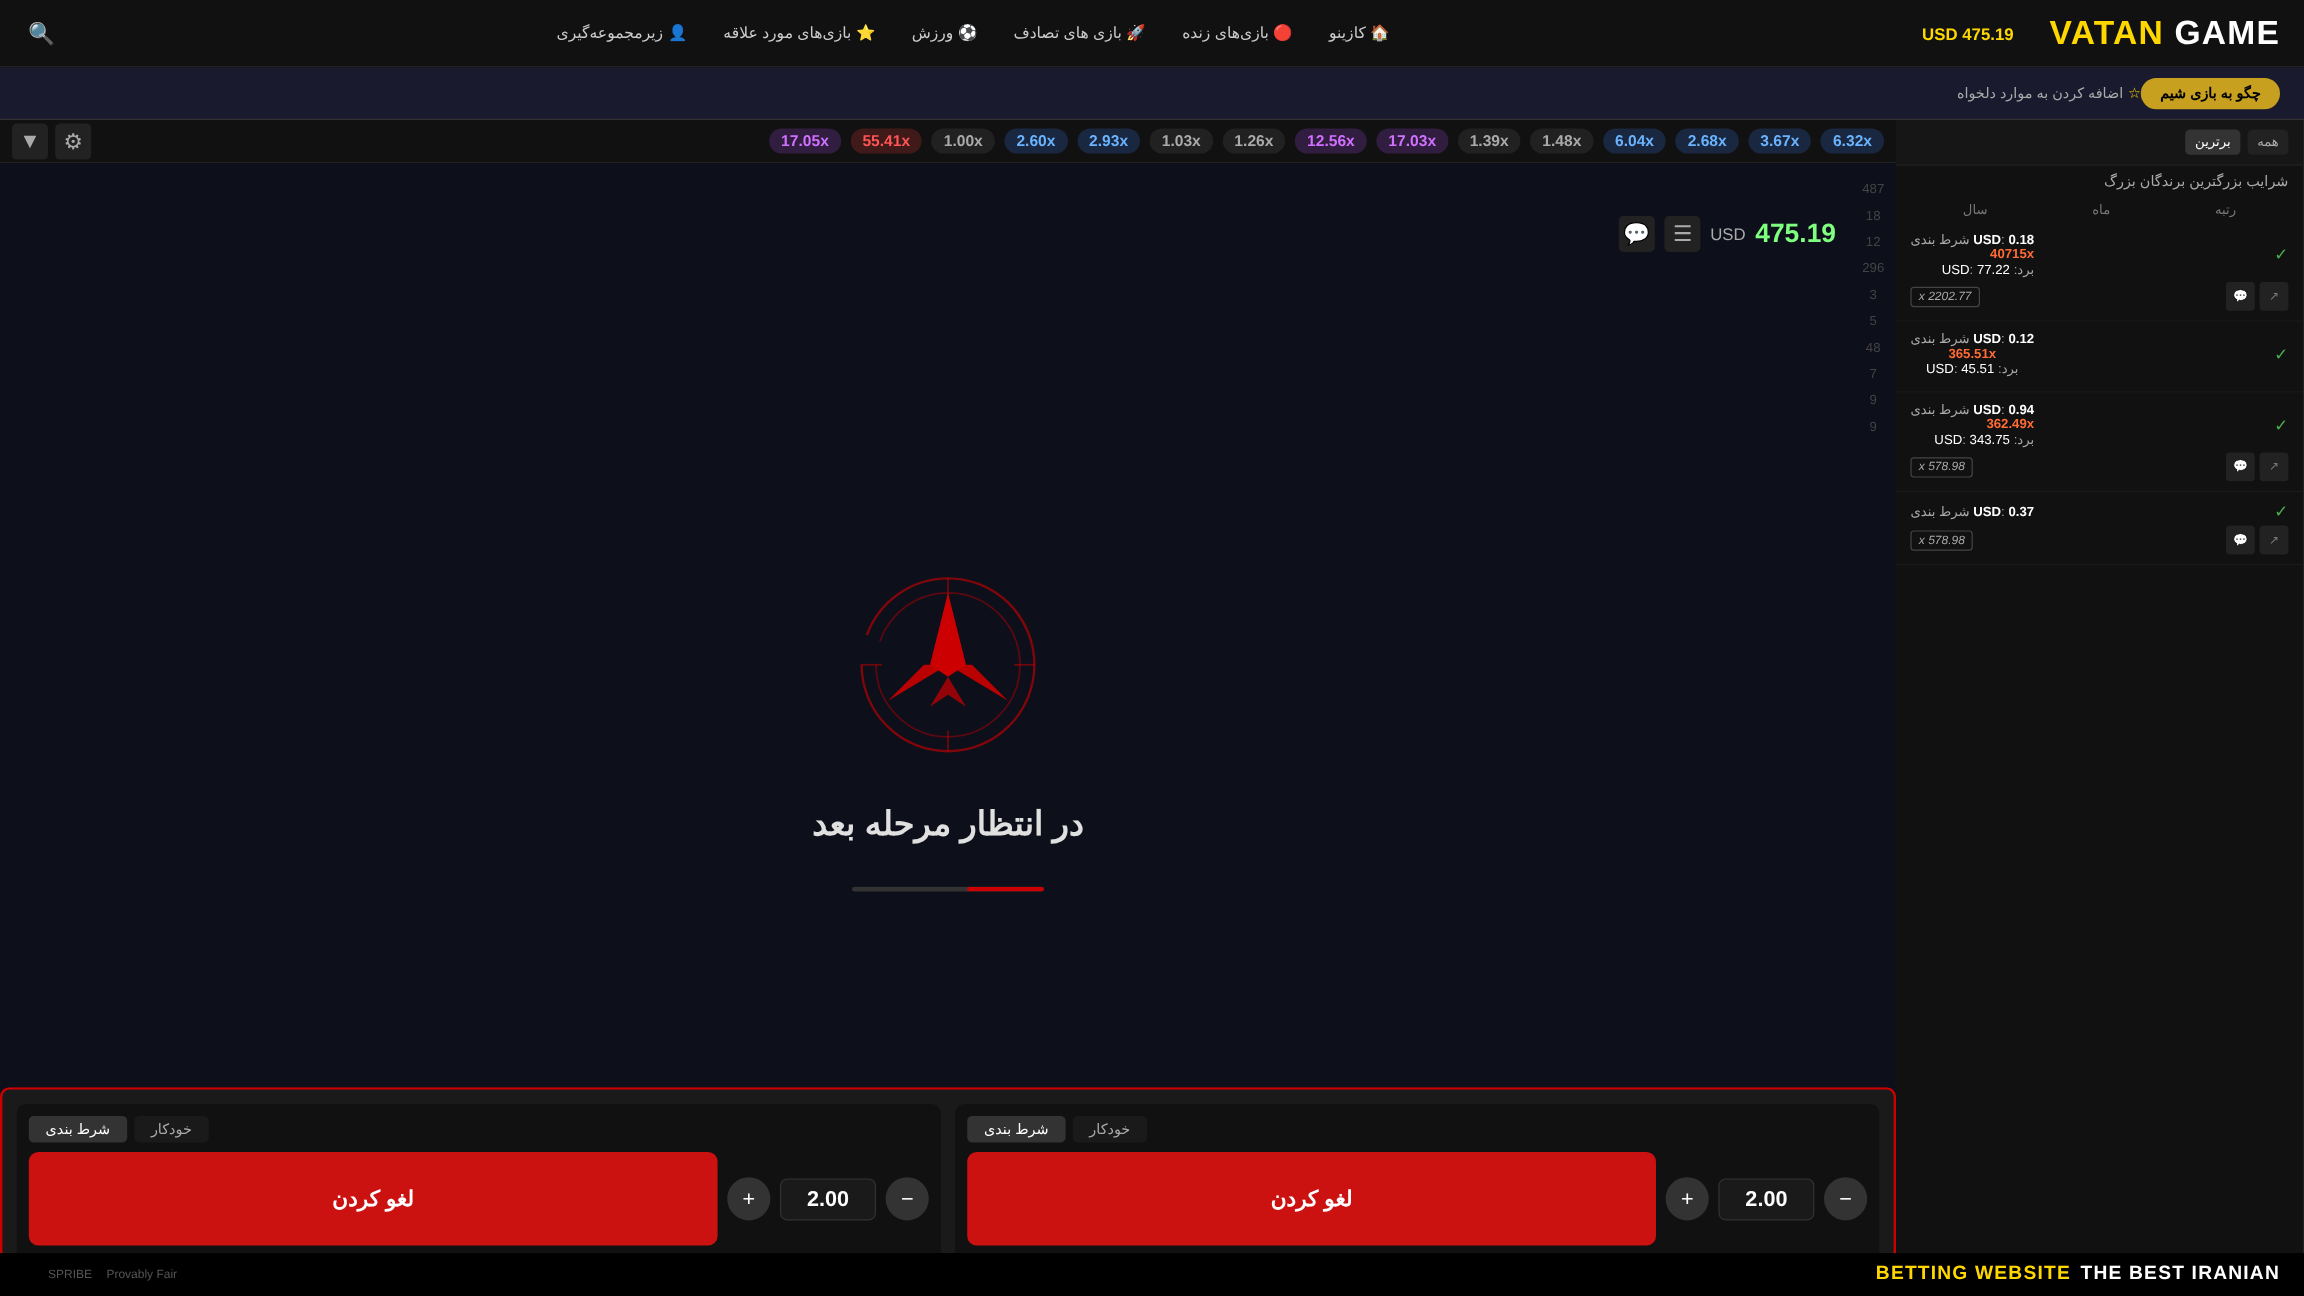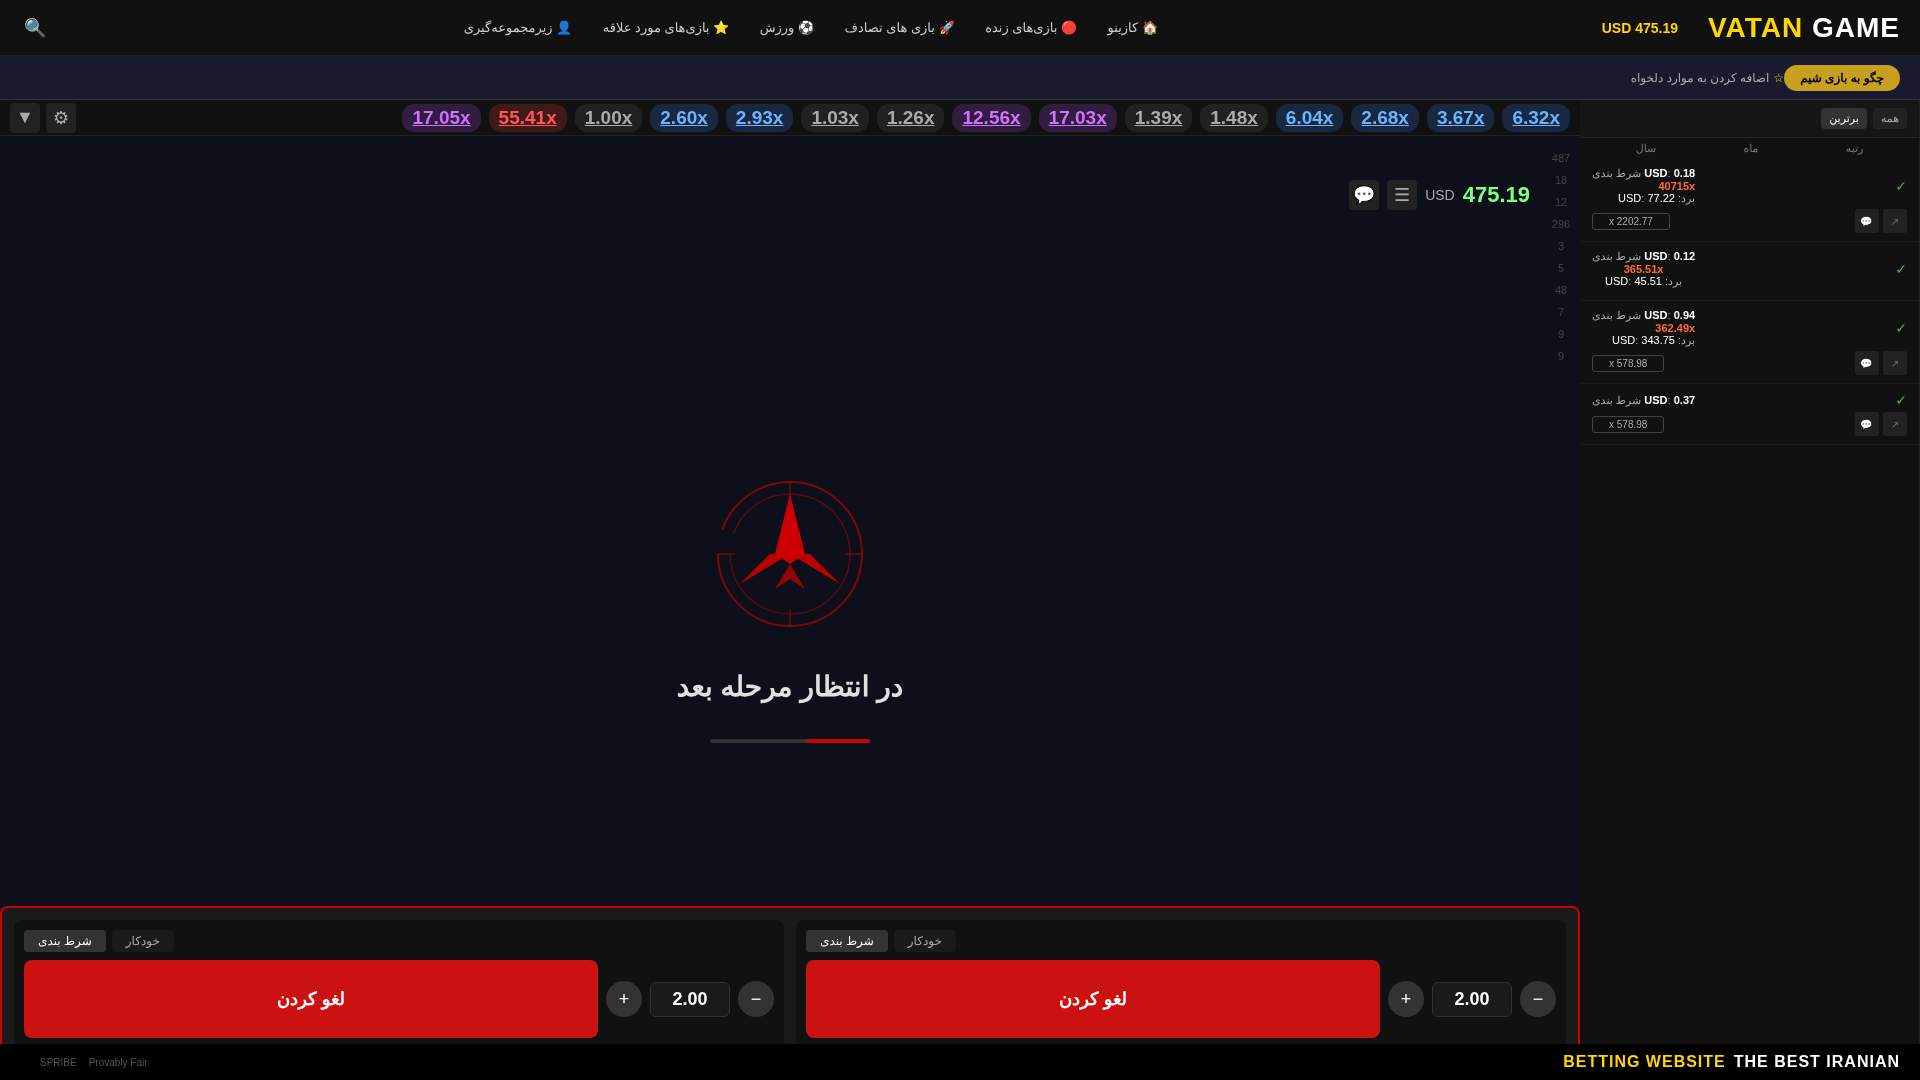--- a/index.html
+++ b/index.html
@@ -206,23 +206,24 @@
     }
     .bet-row-bottom {
       display: flex;
       justify-content: space-between;
       align-items: center;
     }
     .bet-multiplier-badge {
       background: transparent;
       border: 1px solid #444;
       border-radius: 3px;
-      padding: 2px 16px;
+      padding: 2px 6px;
       font-size: 10px;
       color: #aaa;
+      font-style: italic;
     }
     .share-btns {
       display: flex;
       gap: 4px;
     }
     .share-btn {
       background: #222;
       border: none;
       border-radius: 3px;
       width: 24px;
@@ -252,25 +253,24 @@
       display: flex;
       align-items: center;
       padding: 0 10px;
       gap: 8px;
       border-bottom: 1px solid #222;
       overflow: hidden;
     }
     .mult-badge {
       border-radius: 12px;
       padding: 3px 10px;
-      font-size: 19px;
+      font-size: 13px;
       font-weight: bold;
       white-space: nowrap;
       flex-shrink: 0;
-      text-decoration: underline;
     }
     .mult-blue { background: rgba(64,130,255,0.2); color: #6ab4ff; }
     .mult-purple { background: rgba(180,80,255,0.2); color: #d070ff; }
     .mult-red { background: rgba(255,60,60,0.2); color: #ff5555; }
     .mult-gray { background: rgba(100,100,100,0.2); color: #aaa; }
 
     
     .game-canvas {
       flex: 1;
       display: flex;
@@ -536,20 +536,21 @@
   </div>
 </div>
 
 <div class="main-layout">
 
   <div class="left-sidebar">
     <div class="sidebar-header">
       <div class="sidebar-tab">همه</div>
       <div class="sidebar-tab active">برترین</div>
     </div>
+    <div class="big-winners-title">شرایب بزرگترین برندگان بزرگ</div>
     <div class="sidebar-cols">
       <span>رتبه</span>
       <span>ماه</span>
       <span>سال</span>
     </div>
 
     <div class="bet-row">
       <div class="bet-row-top">
         <span class="check-icon">✓</span>
         <div style="direction:rtl; text-align:right;">

